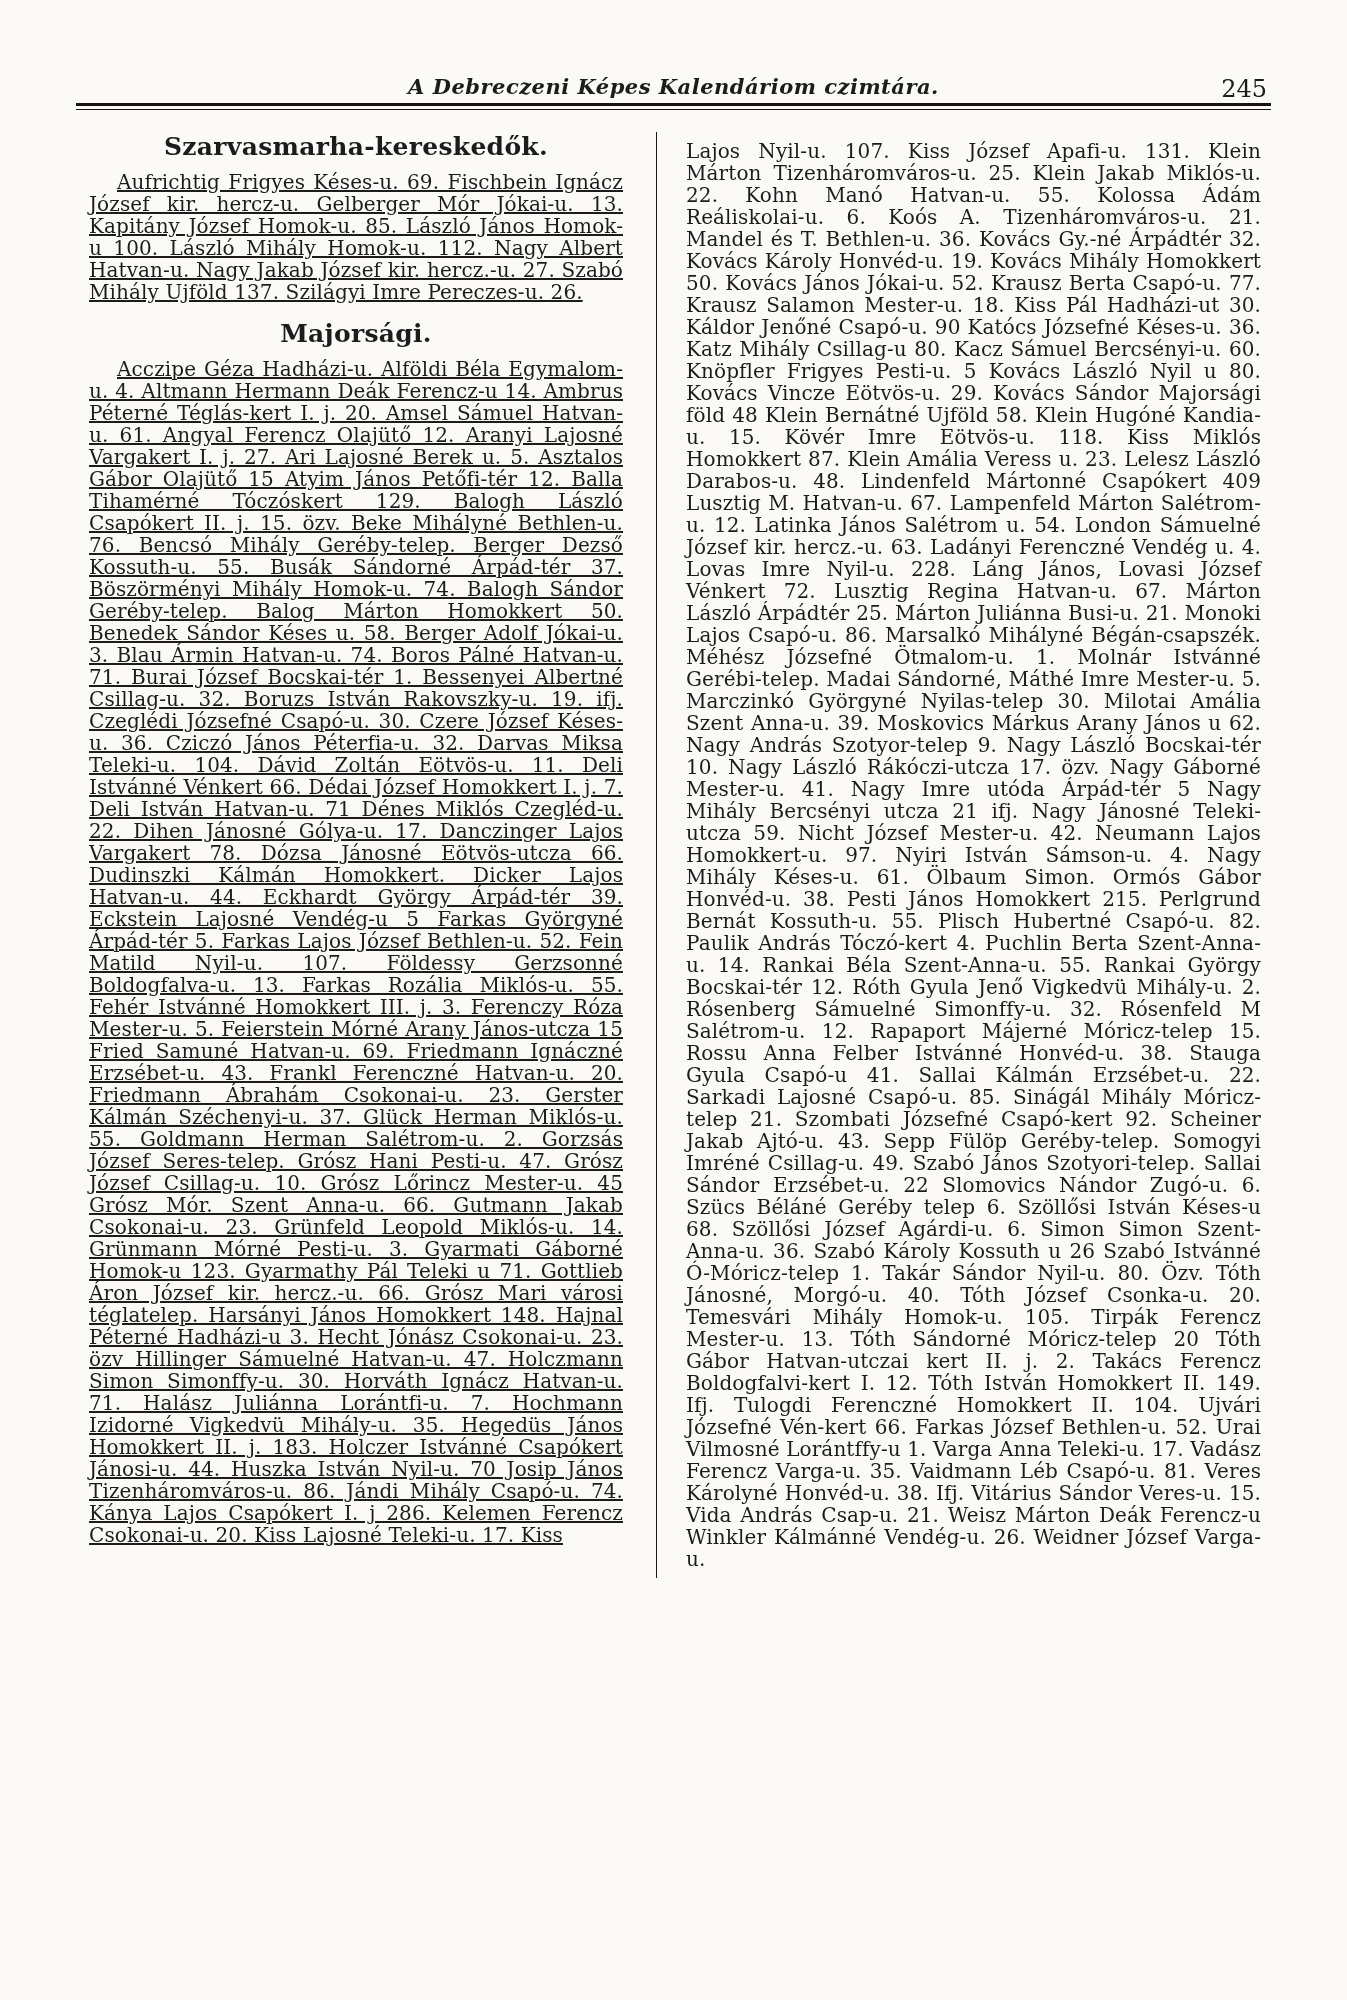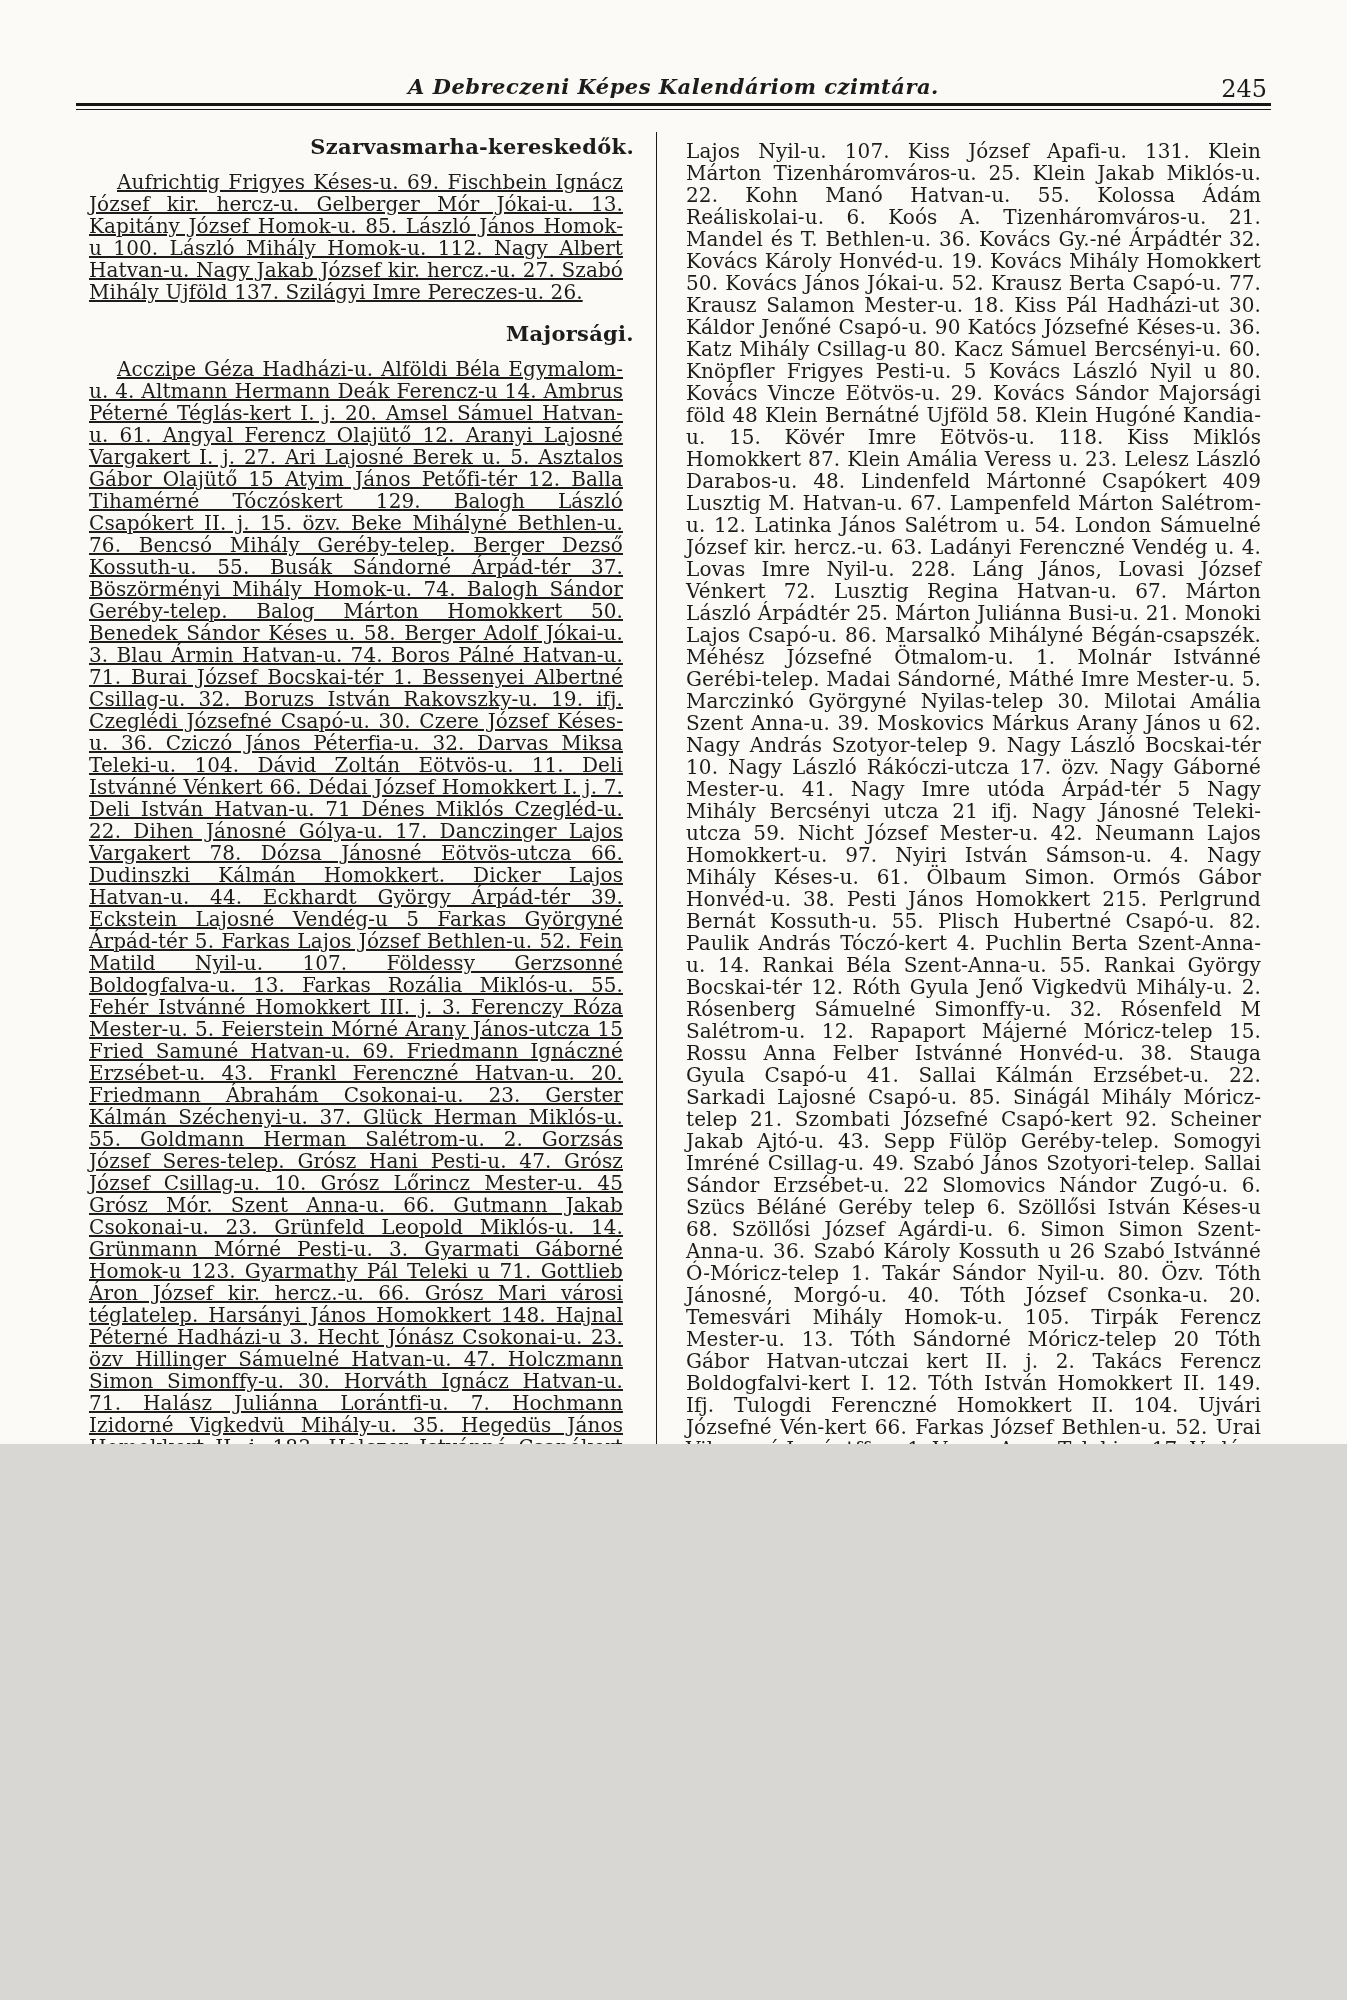--- a/index.html
+++ b/index.html
@@ -3,21 +3,21 @@
 <meta charset="utf-8">
 <style>
   html, body {
     margin: 0;
     padding: 0;
     background: #d8d7d3;
   }
   .page {
     position: relative;
     width: 1347px;
-    height: 1444px;
+    height: 2000px;
     margin: 0 auto;
     background: #fbfaf7;
     color: #1c1c1c;
     font-family: "DejaVu Serif", "Liberation Serif", serif;
     box-sizing: border-box;
     overflow: hidden;
   }
   .running-header {
     position: absolute;
     top: 74px;
@@ -64,23 +64,23 @@
   .column.left  { flex: 0 0 556px; }
   .column.right { flex: 1 1 auto; }
   .column-divider {
     width: 1px;
     background: #1a1a1a;
     margin: 0 21px 0 22px;
     flex: 0 0 1px;
   }
   .section { margin: 0 0 10px 0; }
   .section-heading {
-    text-align: right;
+    text-align: center;
     font-weight: bold;
-    font-size: 21px;
+    font-size: 25px;
     margin: 20px 0 13px 0;
     letter-spacing: 0.3px;
   }
   .section:first-child .section-heading { margin-top: 4px; }
   .section-body { margin: 11px; text-indent: 28px; text-decoration: underline; }
   .continuation-body { margin: 8px; text-indent: 0; }
 </style>
 </head>
 <body>
 

